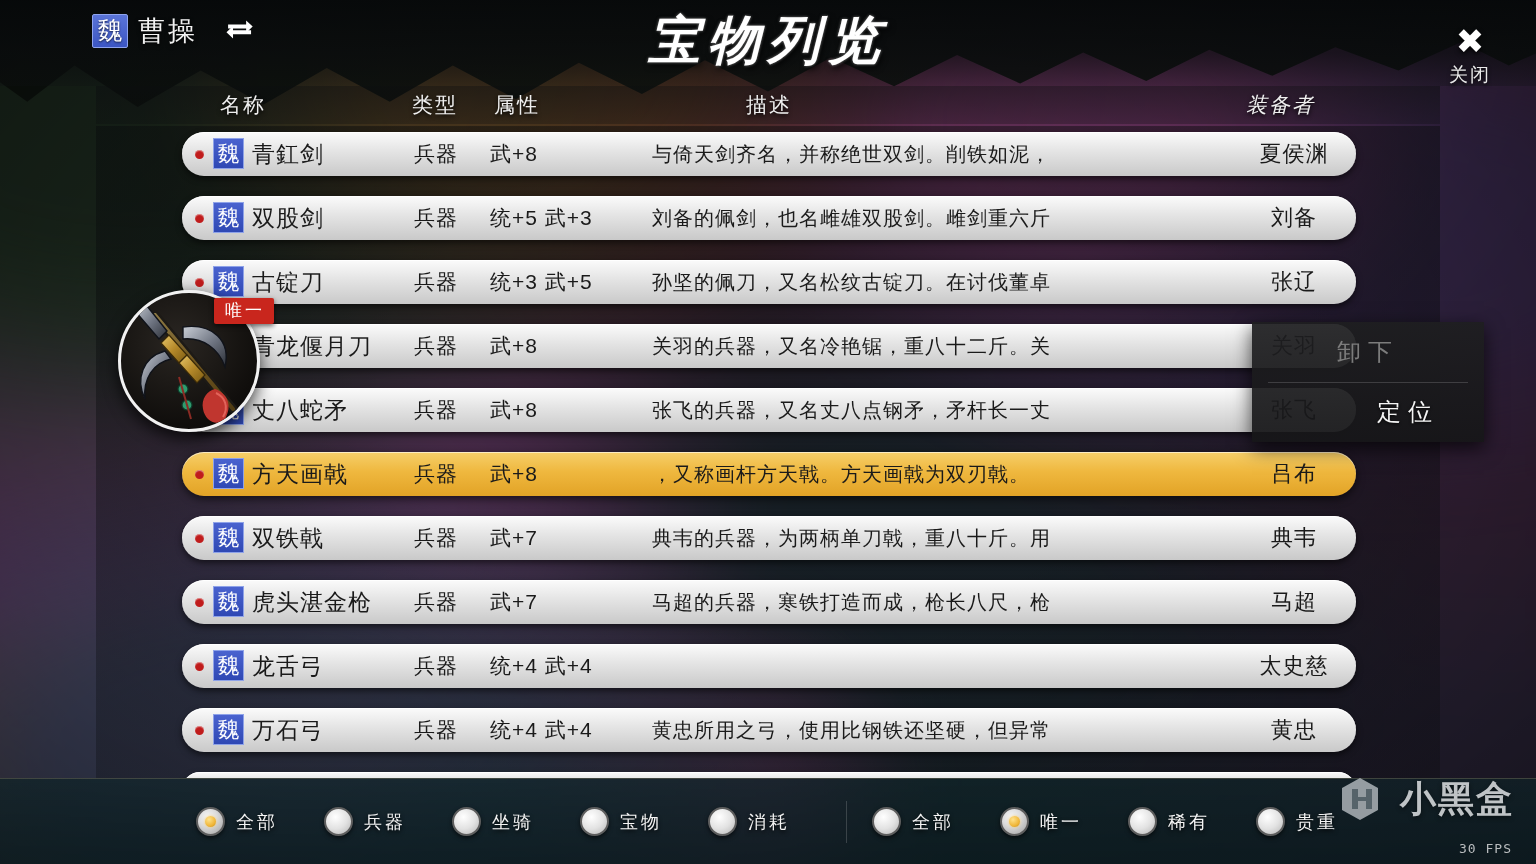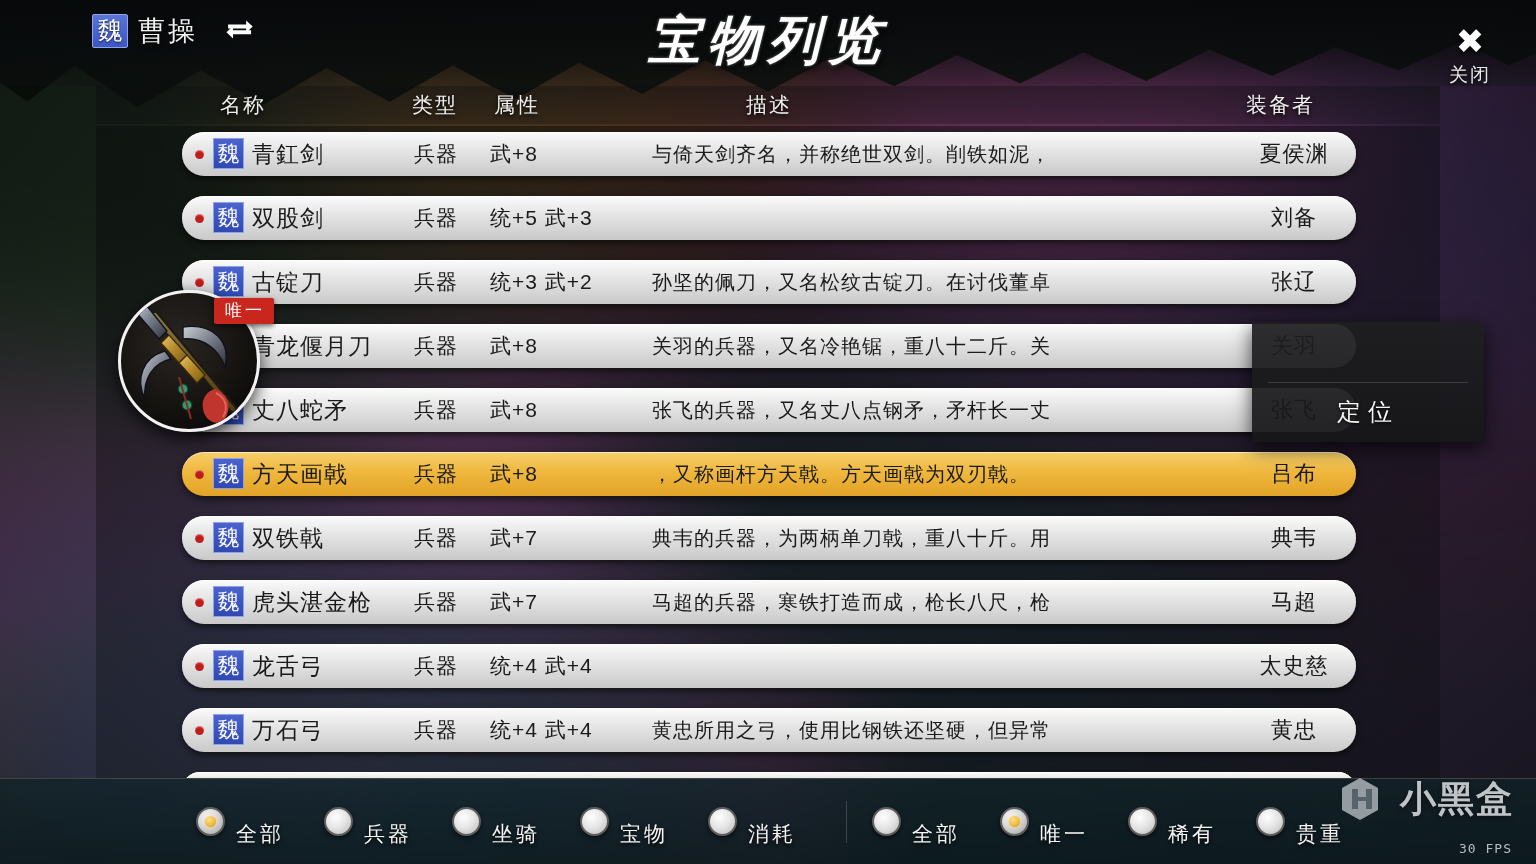--- a/index.html
+++ b/index.html
@@ -110,21 +110,21 @@
   #col-head .ch {
     position:absolute; top:0; height:38px; line-height:38px;
     color:#efefef; font-size:21px; letter-spacing:2px;
     text-shadow:0 2px 4px rgba(0,0,0,.95);
     white-space:nowrap;
   }
   .ch-name { left:124px; }
   .ch-type { left:316px; }
   .ch-attr { left:398px; }
   .ch-desc { left:650px; }
-  .ch-owner{ left:1150px; }
+  .ch-owner{ left:1150px;font-style:italic; }
 
   
   #list-clip {
     position:absolute; left:96px; top:126px; width:1344px; height:652px;
     overflow:hidden;
   }
   #list-bg {
     position:absolute; inset:0;
     background:linear-gradient(180deg,rgba(8,10,12,.46) 0%,rgba(8,10,12,.30) 100%);
   }
@@ -197,21 +197,21 @@
   #ctx-menu {
     position:absolute; left:1252px; top:322px; width:232px; height:120px;
     background:linear-gradient(180deg,rgba(30,30,32,.93) 0%,rgba(22,22,24,.93) 100%);
     box-shadow:0 6px 18px rgba(0,0,0,.7);
   }
   #ctx-menu .mi {
     position:absolute; left:0; width:232px; height:60px; line-height:60px;
     text-align:center; font-size:24px; letter-spacing:7px; cursor:pointer;
   }
   #ctx-menu .mi.i0 { top:0;  color:#7c7c7c; }
-  #ctx-menu .mi.i1 { top:60px; color:#f4f4f4; text-shadow:0 1px 3px rgba(0,0,0,.9); }
+  #ctx-menu .mi.i1 { top:60px; color:#f4f4f4; text-shadow:0 1px 3px rgba(0,0,0,.9);margin-left:40px; }
   #ctx-menu .sep {
     position:absolute; left:16px; top:60px; width:200px; height:1px;
     background:rgba(255,255,255,.16);
   }
 
   
   #footer {
     position:absolute; left:0; bottom:0; width:1536px; height:86px;
     background:linear-gradient(180deg,rgba(14,34,38,.70) 0%,rgba(10,26,30,.82) 100%);
     border-top:1px solid rgba(190,180,140,.28);
@@ -232,23 +232,22 @@
     background:radial-gradient(circle at 38% 32%,#f6f6f6 0%,#dcdcdc 40%,#9e9e9e 100%);
   }
   .radio.on .knob::after {
     content:""; position:absolute; left:7px; top:7px; width:11px; height:11px;
     border-radius:50%;
     background:radial-gradient(circle at 36% 32%,#ffe28a 0%,#f0b73a 60%,#c98c12 100%);
     box-shadow:0 0 3px rgba(255,200,80,.8);
   }
   .radio .rl {
     position:absolute; left:40px; top:0; height:34px; line-height:34px;
-    font-size:21px; color:#f4f4f4; letter-spacing:3px;
+    font-size:18px; color:#f4f4f4; letter-spacing:3px;
     text-shadow:0 2px 4px rgba(0,0,0,.9);
-    margin-top:12px;
   }
   #group-divider {
     position:absolute; left:846px; top:22px; width:1px; height:42px;
     background:rgba(200,200,200,.22);
   }
 
   
   #watermark {
     position:absolute; right:22px; bottom:42px; height:46px;
     display:flex; align-items:center; gap:20px; opacity:.82;
@@ -316,28 +315,29 @@
       <span class="at">武+8</span>
       <span class="ds">与倚天剑齐名，并称绝世双剑。削铁如泥，</span>
       <span class="ow">夏侯渊</span>
     </div>
     <div class="row" style="top: 70px;">
       <span class="dot"></span>
       <span class="fb">魏</span>
       <span class="nm">双股剑</span>
       <span class="tp">兵器</span>
       <span class="at">统+5 武+3</span>
+      <span class="ds">刘备的佩剑，也名雌雄双股剑。雌剑重六斤</span>
       <span class="ow">刘备</span>
     </div>
     <div class="row" style="top: 134px;">
       <span class="dot"></span>
       <span class="fb">魏</span>
       <span class="nm">古锭刀</span>
       <span class="tp">兵器</span>
-      <span class="at">统+3 武+2</span>
+      <span class="at">统+3 武+5</span>
       <span class="ds">孙坚的佩刀，又名松纹古锭刀。在讨伐董卓</span>
       <span class="ow">张辽</span>
     </div>
     <div class="row" style="top: 198px;">
       <span class="dot"></span>
       <span class="fb">魏</span>
       <span class="nm">青龙偃月刀</span>
       <span class="tp">兵器</span>
       <span class="at">武+8</span>
       <span class="ds">关羽的兵器，又名冷艳锯，重八十二斤。关</span>
@@ -430,20 +430,21 @@
     <path d="M95 100 C104 104 108 114 102 124" stroke="#e2635a" stroke-width="2" fill="none"></path>
 
     <circle cx="62" cy="96" r="5" fill="#2f9b6e" stroke="#0d3a28" stroke-width="1.2"></circle>
     <circle cx="66" cy="112" r="5" fill="#2f9b6e" stroke="#0d3a28" stroke-width="1.2"></circle>
     <path d="M58 84 L70 126" stroke="#8a2b24" stroke-width="2"></path>
   </svg>
 </div>
 <div id="unique-badge">唯一</div>
 
 <div id="ctx-menu">
+  <div class="mi i0">卸下</div>
   <div class="sep"></div>
   <div class="mi i1">定位</div>
 </div>
 
 <div id="footer">
   <div id="group-type" class="radio-group">
       <div class="radio on" style="left: 0px;">
         <span class="knob"></span>
         <span class="rl">全部</span>
       </div>

